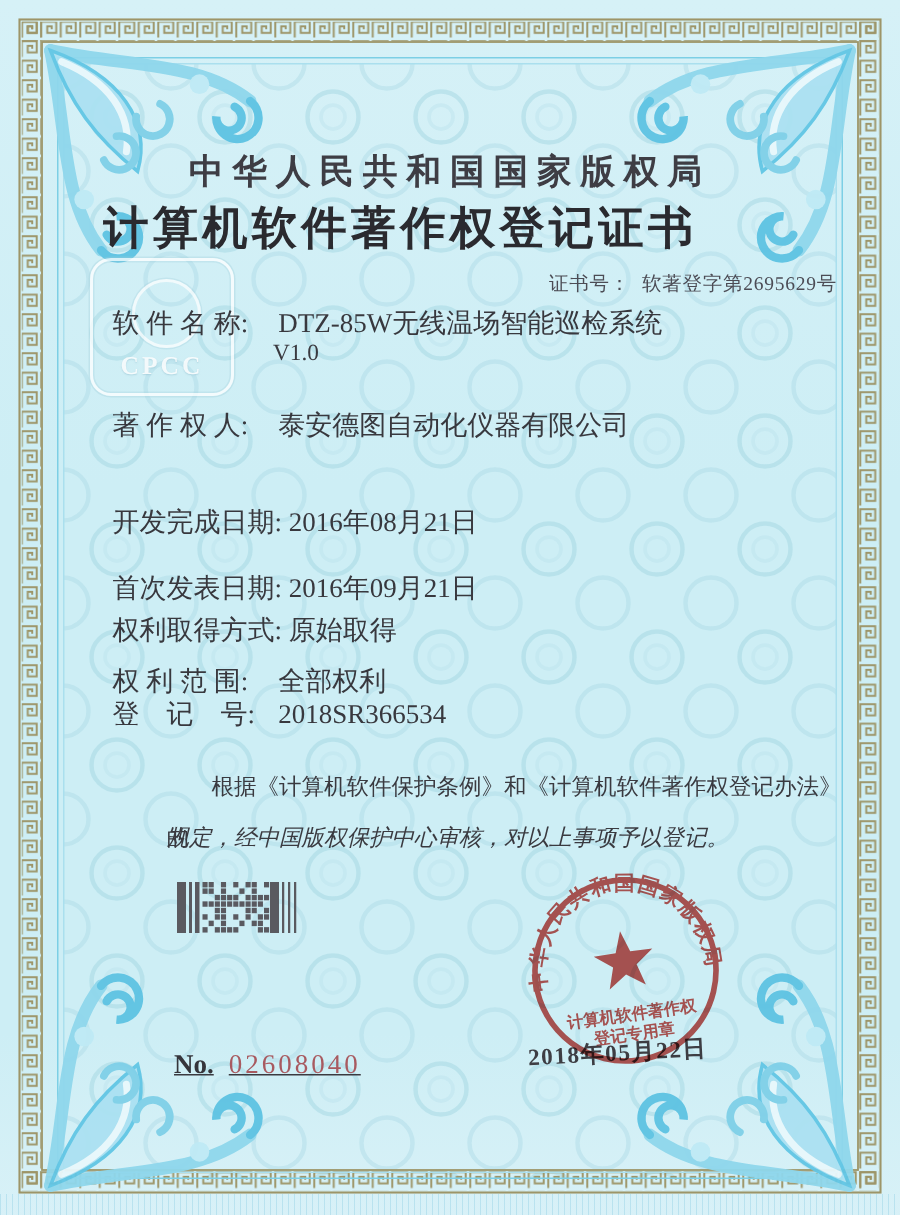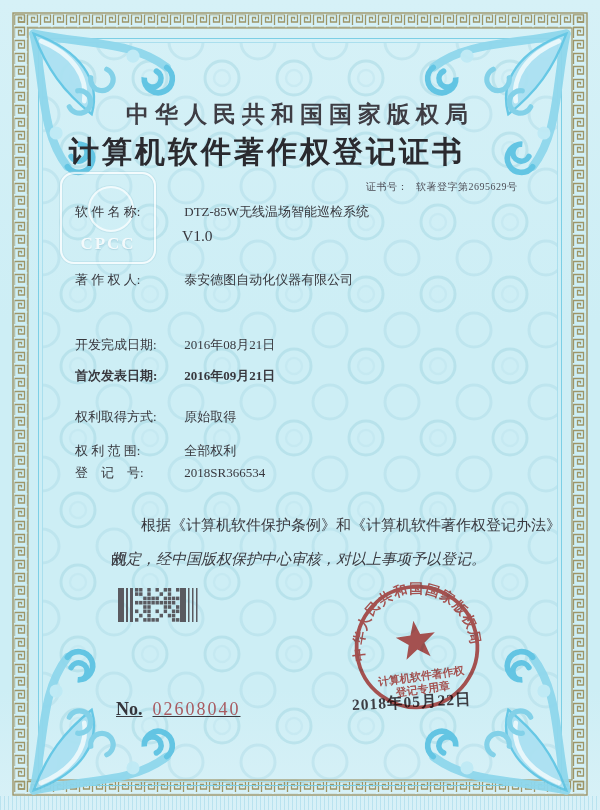--- a/index.html
+++ b/index.html
@@ -39,27 +39,27 @@
     z-index:2;color:rgba(255,255,255,.85);
     text-shadow:0 1px 1px rgba(150,195,210,.6);
     font-weight:bold;letter-spacing:2px;font-size:17px;
     display:flex;align-items:flex-end;justify-content:center;padding-bottom:8px;box-sizing:border-box;
   }
   .cpcc:before{content:"";position:absolute;left:26px;top:12px;width:42px;height:42px;border-radius:50%;
     border:2px solid rgba(255,255,255,.7);box-shadow:0 0 0 1px rgba(160,205,218,.3);}
   .txt{position:absolute;z-index:3;color:#3a3a40;}
   .authority{left:0;top:99px;width:600px;text-align:center;font-size:23px;font-weight:600;letter-spacing:6px;color:#3e3d44;}
   .cert-title{left:0;top:132px;width:534px;text-align:center;font-size:30px;font-weight:bold;letter-spacing:3px;color:#2a2a2f;}
-  .certno{left:366px;top:180px;font-size:10px;color:#4c4c55;letter-spacing:.5px;}
+  .certno{left:366px;top:180px;font-size:13px;color:#4c4c55;letter-spacing:.5px;}
   .certno .lbl{margin-right:8px;}
-  .row{left:75px;font-size:13px;color:#38383e;white-space:nowrap;}
+  .row{left:75px;font-size:18px;color:#38383e;white-space:nowrap;}
   .row .label{display:inline-block;min-width:106px;}
   .r-name{top:203px;}  .r-ver{left:182px;top:227px;font-size:15.5px;}
   .r-owner{top:271px;}
-  .r-dev{top:336px;}  .r-pub{top:367px;font-weight:bold;}
+  .r-dev{top:336px;}  .r-pub{top:380px;}
   .r-acq{top:408px;}  .r-scope{top:442px;}  .r-reg{top:464px;}
   .statement{left:75px;width:460px;font-size:15px;line-height:34px;color:#3a3a40;margin-left:36px;}
   .st1{top:508px;text-indent:2em;}
   .st2{top:542px;font-style:italic;}
   .barcode{position:absolute;left:118px;top:588px;z-index:3;}
   .serial{left:116px;top:699px;font-size:18px;text-decoration:underline;}
   .serial .no{color:#35353b;font-weight:bold;margin-right:10px;}
   .serial .num{color:#a85a60;letter-spacing:2px;}
   .seal-date{left:352px;top:692px;font-size:15.5px;font-weight:600;color:#3d3d43;transform:rotate(-3deg);z-index:3;letter-spacing:1px;}
   .seal{

